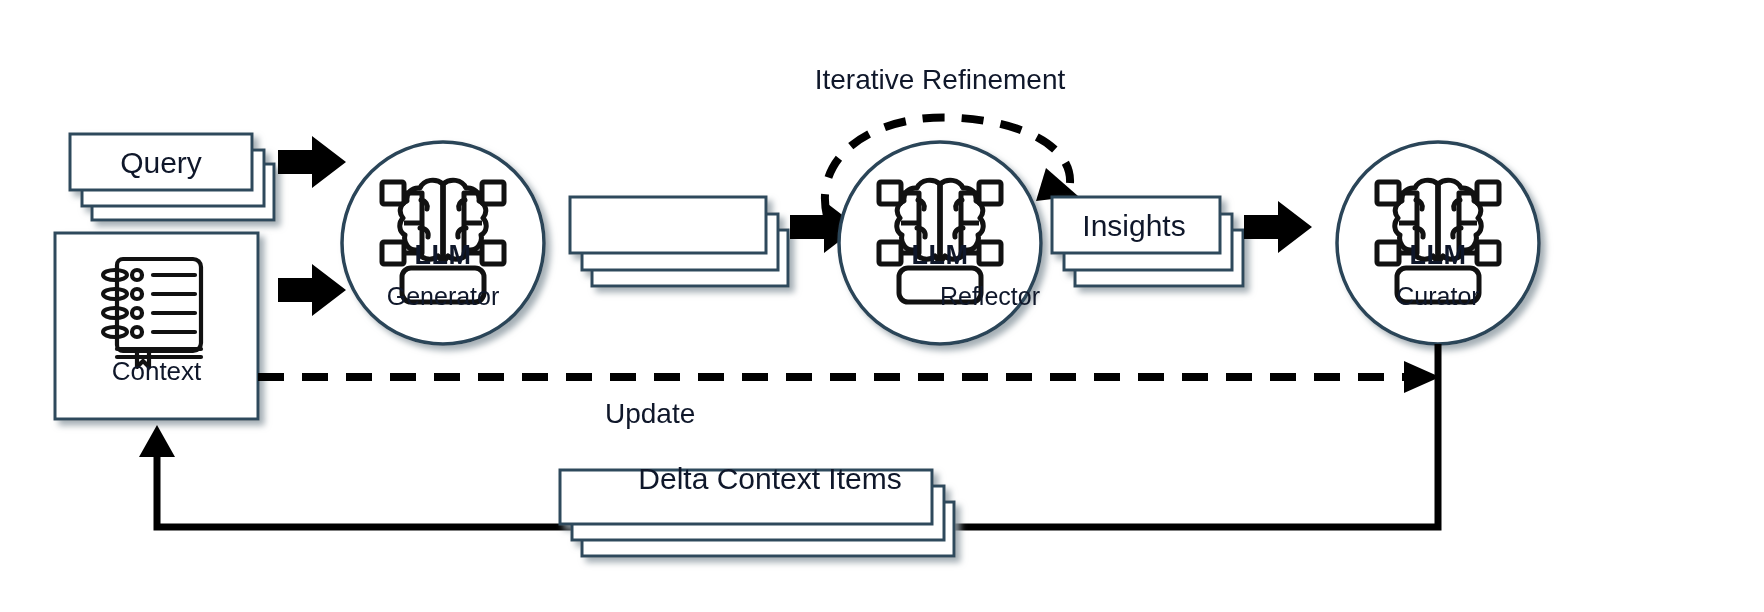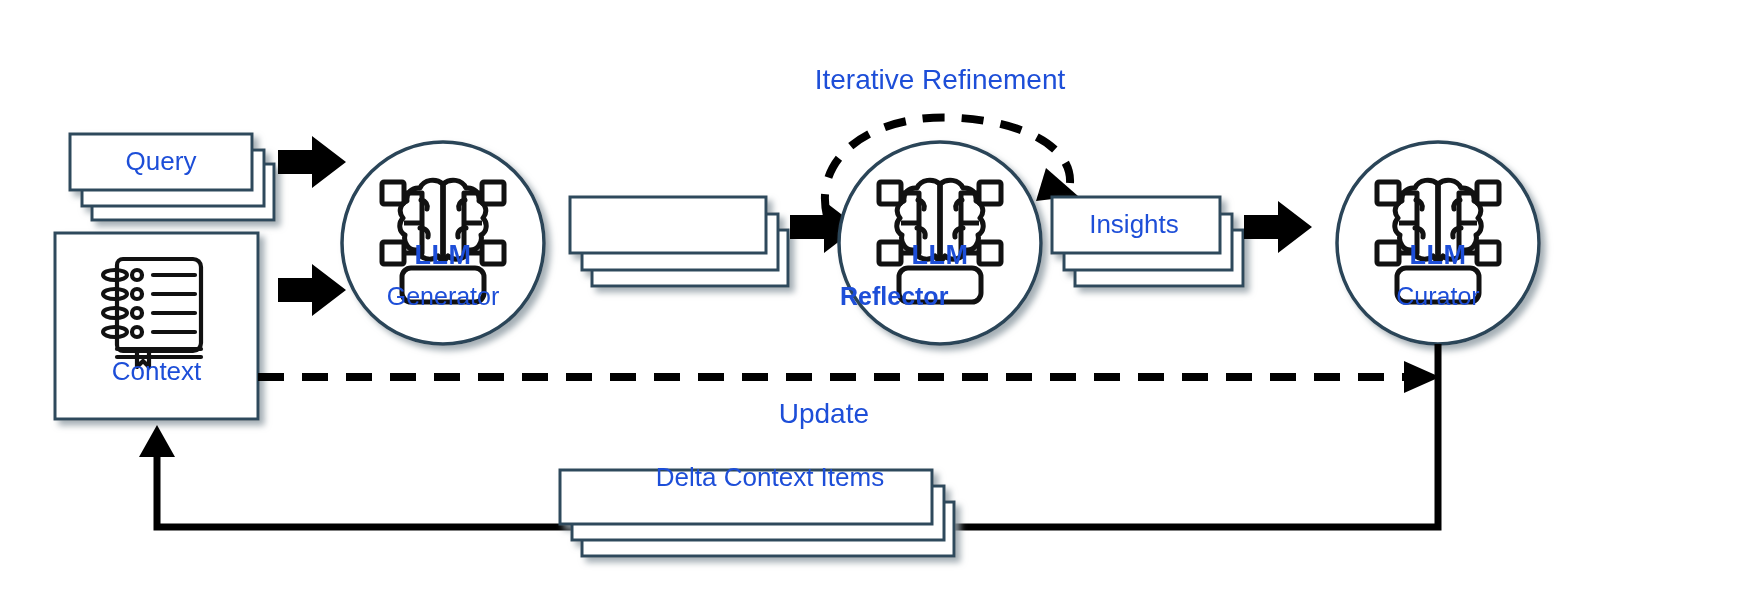--- a/index.html
+++ b/index.html
@@ -1,21 +1,21 @@
 <!DOCTYPE html>
 <html><head>
 <meta charset="utf-8">
 <style>
   html,body{margin:0;padding:0;background:#ffffff;}
   body{width:1764px;height:612px;overflow:hidden;
        font-family:"Liberation Sans", sans-serif;color:#111;}
   #stage{position:relative;width:1764px;height:612px;background:#fff;}
   #svgroot{position:absolute;left:0;top:0;width:1764px;height:612px;}
-  .txt{position:absolute;white-space:nowrap;color:#1d4ed8;}
-  .card-label{font-size:26px;}
+  .txt{position:absolute;white-space:nowrap;color:#0f172a;}
+  .card-label{font-size:30px;}
   .node-label{font-size:25px;}
   .edge-label{font-size:28px;}
   .box-label{font-size:26px;text-align:center;line-height:1.15;}
 </style>
 </head>
 <body>
 
 <div id="stage">
 
   <svg id="svgroot" viewBox="0 0 1764 612">
@@ -196,27 +196,27 @@
 
   <div class="txt card-label" style="left:70px;top:146px;width:182px;text-align:center;">Query</div>
 
   <div class="txt box-label" style="left:55px;top:357px;width:203px;">Context</div>
 
   <div class="txt node-label" style="left:343px;top:282px;width:200px;text-align:center;">Generator</div>
 
 
   <div class="txt edge-label" style="left:740px;top:64px;width:400px;text-align:center;">Iterative Refinement</div>
 
-  <div class="txt node-label" style="left:840px;top:282px;width:200px;text-align:left;font-weight:bold;">Reflector</div>
+  <div class="txt node-label" style="left:840px;top:282px;width:200px;text-align:right;">Reflector</div>
 
   <div class="txt card-label" style="left:1052px;top:209px;width:164px;text-align:center;">Insights</div>
 
   <div class="txt node-label" style="left:1338px;top:282px;width:200px;text-align:center;">Curator</div>
 
-  <div class="txt edge-label" style="left:589px;top:398px;width:280px;text-align:right;">Update</div>
+  <div class="txt edge-label" style="left:605px;top:398px;width:280px;text-align:left;">Update</div>
 
   <div class="txt card-label" style="left:560px;top:462px;width:372px;text-align:center;padding-left:24px;">Delta Context Items</div>
 
   <div class="txt" style="left:376px;top:240px;width:134px;text-align:center;font-size:27px;font-weight:bold;letter-spacing:0.5px;">LLM</div>
   <div class="txt" style="left:873px;top:240px;width:134px;text-align:center;font-size:27px;font-weight:bold;letter-spacing:0.5px;">LLM</div>
   <div class="txt" style="left:1371px;top:240px;width:134px;text-align:center;font-size:27px;font-weight:bold;letter-spacing:0.5px;">LLM</div>
 
 </div>
 
 </body></html>

